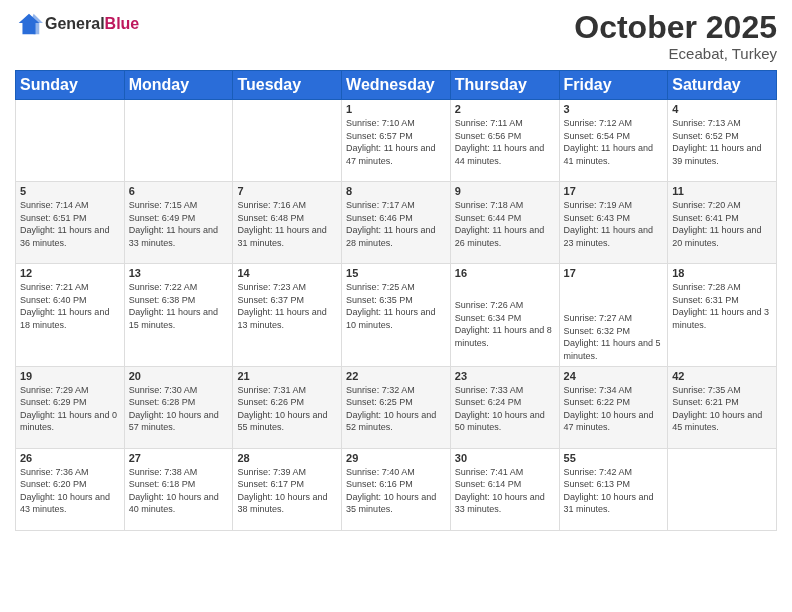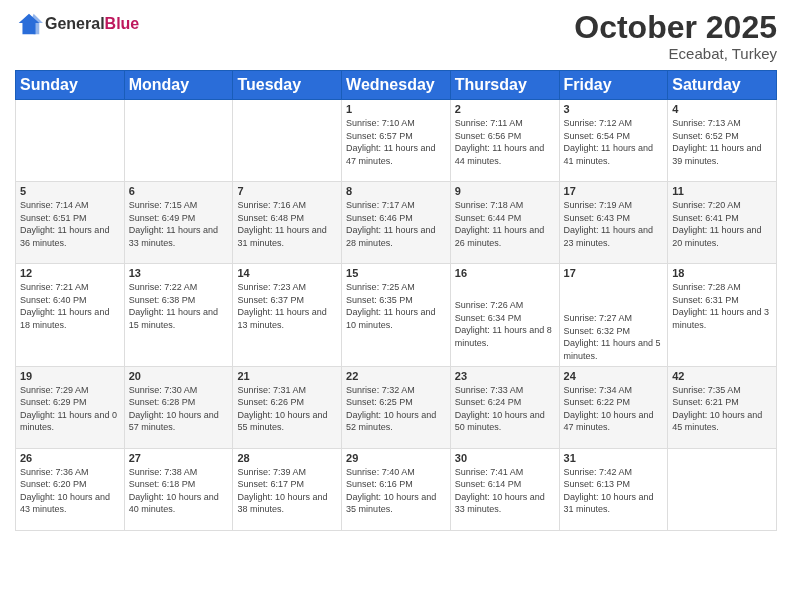--- a/index.html
+++ b/index.html
@@ -321,21 +321,21 @@
 Sunset: 6:16 PM
 Daylight: 10 hours and 35 minutes.</div>
           </td>
           <td>
             <span class="day-number">30</span>
             <div class="day-info" style="white-space: pre-line;">Sunrise: 7:41 AM
 Sunset: 6:14 PM
 Daylight: 10 hours and 33 minutes.</div>
           </td>
           <td>
-            <span class="day-number">31</span>
+            <span class="day-number">55</span>
             <div class="day-info" style="white-space: pre-line;">Sunrise: 7:42 AM
 Sunset: 6:13 PM
 Daylight: 10 hours and 31 minutes.</div>
           </td>
           <td class="empty"></td>
         </tr>
       </tbody>
   </table>
 </div>
 

